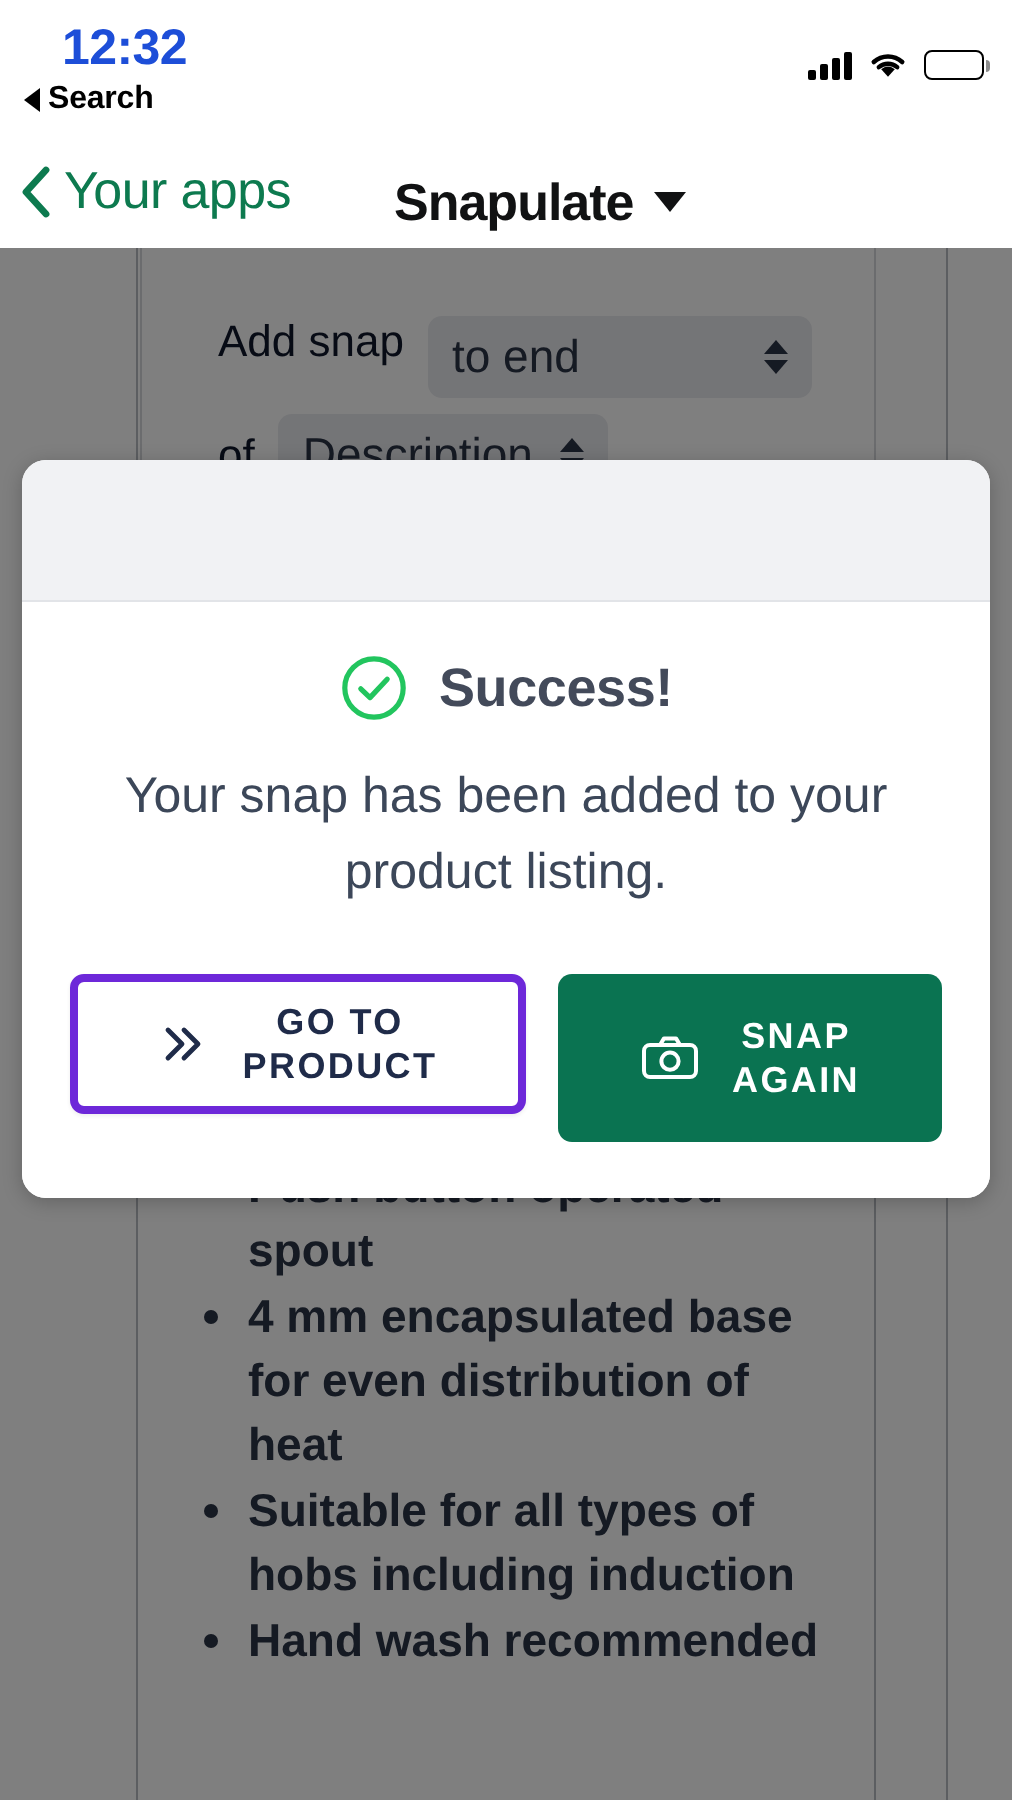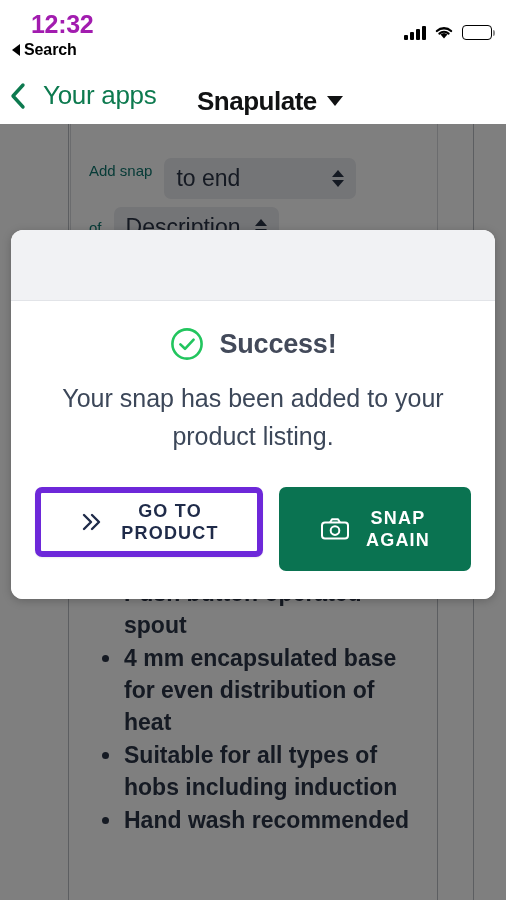--- a/index.html
+++ b/index.html
@@ -30,21 +30,21 @@
     height: 68px;
     background: #ffffff;
     z-index: 40;
   }
   .sb-time {
     position: absolute;
     left: 31px;
     top: 10px;
     font-size: 25px;
     font-weight: bold;
-    color: #a21caf;
+    color: #1d4ed8;
     letter-spacing: -0.3px;
   }
   .sb-back {
     position: absolute;
     left: 12px;
     top: 41px;
     font-size: 16px;
     font-weight: bold;
     color: #000000;
     letter-spacing: -0.1px;
@@ -101,21 +101,21 @@
     height: 56px;
     background: #ffffff;
     z-index: 40;
   }
   .nav-back {
     position: absolute;
     left: 10px;
     top: 12px;
     display: flex;
     align-items: center;
-    gap: 17px;
+    gap: 6px;
     color: #0d7a4f;
     cursor: pointer;
   }
   .nav-back svg { display:block; }
   .nav-back-label {
     font-size: 26px;
     color: #0d7a4f;
     letter-spacing: -0.3px;
   }
   .nav-title {
@@ -187,21 +187,21 @@
     border-radius: 0 0 10px 10px;
     padding: 10px 18px 16px 18px;
     background: #ffffff;
   }
   .snaprow {
     display: flex;
     align-items: center;
     gap: 12px;
     margin-top: 8px;
   }
-  .snaprow .lbl { font-size: 15px; color: #0f766e; white-space: nowrap; }
+  .snaprow .lbl { font-size: 22px; color: #0f172a; white-space: nowrap; margin-left: 20px; }
   .sel {
     display: inline-flex;
     align-items: center;
     justify-content: space-between;
     gap: 14px;
     background: #e9eaee;
     border-radius: 7px;
     padding: 7px 12px;
     font-size: 23px;
     color: #2b3446;
@@ -319,21 +319,21 @@
     justify-content: center;
     gap: 16px;
     border-radius: 7px;
     cursor: pointer;
     box-sizing: border-box;
   }
   .btn-secondary {
     width: 228px;
     height: 70px;
     background: #ffffff;
-    border: 6px solid #6d28d9;
+    border: 4px solid #6d28d9;
     box-shadow: 0 1px 2px rgba(0,0,0,0.07);
     color: #1f2b49;
   }
   .btn-primary {
     width: 192px;
     height: 84px;
     background: #0a7351;
     color: #ffffff;
   }
   .btn-label {

